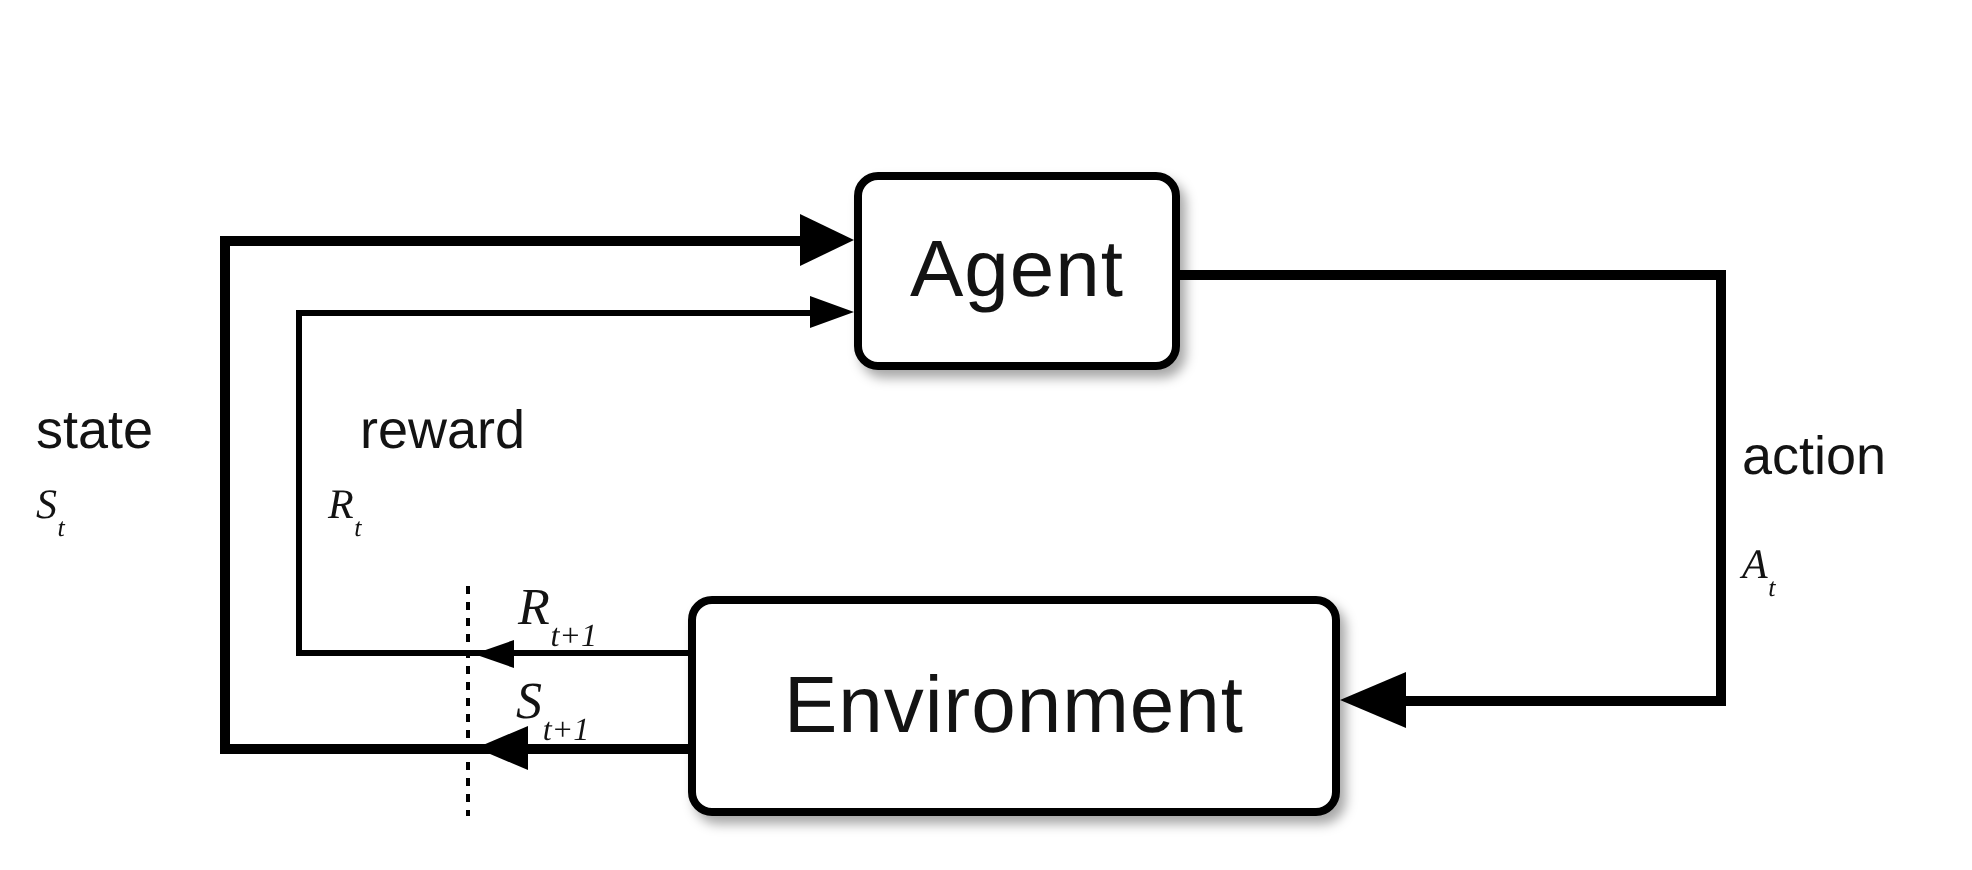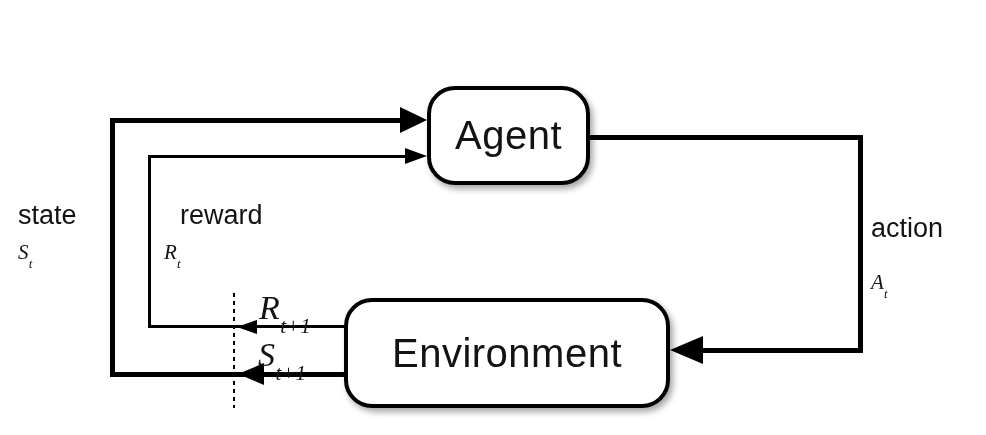--- a/index.html
+++ b/index.html
@@ -5,21 +5,21 @@
   :root { --ink:#000; --bg:#fff; }
   * { margin:0; padding:0; box-sizing:border-box; }
   html,body { background:var(--bg); }
   .stage {
     position:relative; width:986px; height:435px;
     background:var(--bg); overflow:hidden;
     font-family:"Liberation Sans", sans-serif;
   }
   .box {
     position:absolute; background:#fff;
-    border:4px solid var(--ink); border-radius:28px;
+    border:4px solid var(--ink); border-radius:12px;
     display:flex; align-items:center; justify-content:center;
     font-size:40px; color:#131313; letter-spacing:0.5px;
     box-shadow:3px 4px 6px rgba(0,0,0,0.35);
   }
   .line { position:absolute; background:var(--ink); }
   .dashed {
     position:absolute; width:2px;
     background:repeating-linear-gradient(to bottom, var(--ink) 0 4px, transparent 4px 8px);
   }
   .arr { position:absolute; width:0; height:0; }
@@ -30,21 +30,21 @@
   .arr-l-big   { border-top:14px solid transparent; border-bottom:14px solid transparent; border-right:33px solid var(--ink); }
   .arr-l-med   { border-top:11px solid transparent; border-bottom:11px solid transparent; border-right:26px solid var(--ink); }
   .arr-l-small { border-top:7px solid transparent;  border-bottom:7px solid transparent;  border-right:20px solid var(--ink); }
   .lbl {
     position:absolute; color:#131313; font-size:27px; line-height:1.1;
   }
   .math {
     position:absolute; color:#131313;
     font-family:"Liberation Serif", serif; font-style:italic; font-size:21px; line-height:1;
   }
-  .math-sm { font-size:34px; }
+  .math-sm { font-size:26px; }
   .math sub {
     font-size:0.62em; font-style:italic; line-height:0;
     position:relative; top:0.28em; left:0.02em;
   }
   .center { }
 </style>
 </head>
 <body>
 
 <div class="stage">

